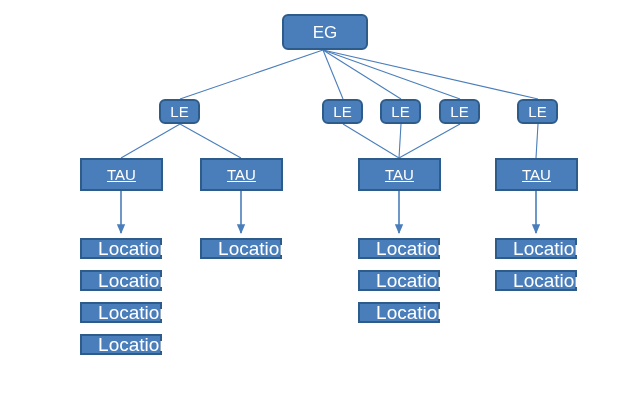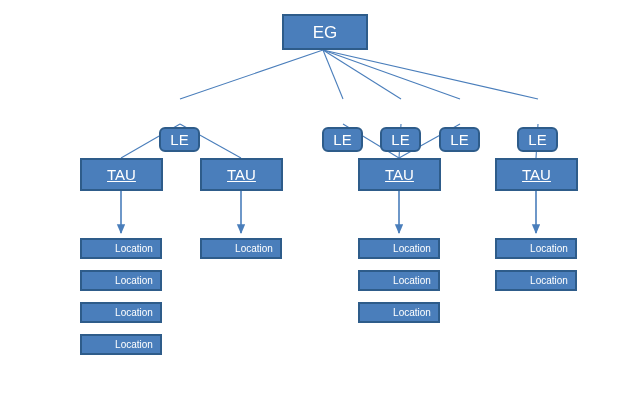--- a/index.html
+++ b/index.html
@@ -35,34 +35,34 @@
     justify-content: center;
     color: #ffffff;
     background: #4A7EBB;
     border: 2px solid #2E5C8A;
     white-space: nowrap;
     line-height: 1;
   }
   .node-eg {
     font-size: 17px;
     border-width: 2px;
+    border-radius: 6px;
   }
   .node-le {
     font-size: 15px;
     border-radius: 6px;
     border-width: 2px;
-    margin-top: 28px;
   }
   .node-tau {
     font-size: 15px;
     border-width: 2px;
     text-decoration: underline;
   }
   .node-loc {
-    font-size: 10px;
+    font-size: 19px;
     border-width: 2px;
     padding-left: 26px;
   }
 </style>
 </head>
 <body>
 
 <div id="canvas">
 
   <svg id="edges" width="629" height="411" viewBox="0 0 629 411" xmlns="http://www.w3.org/2000/svg">

